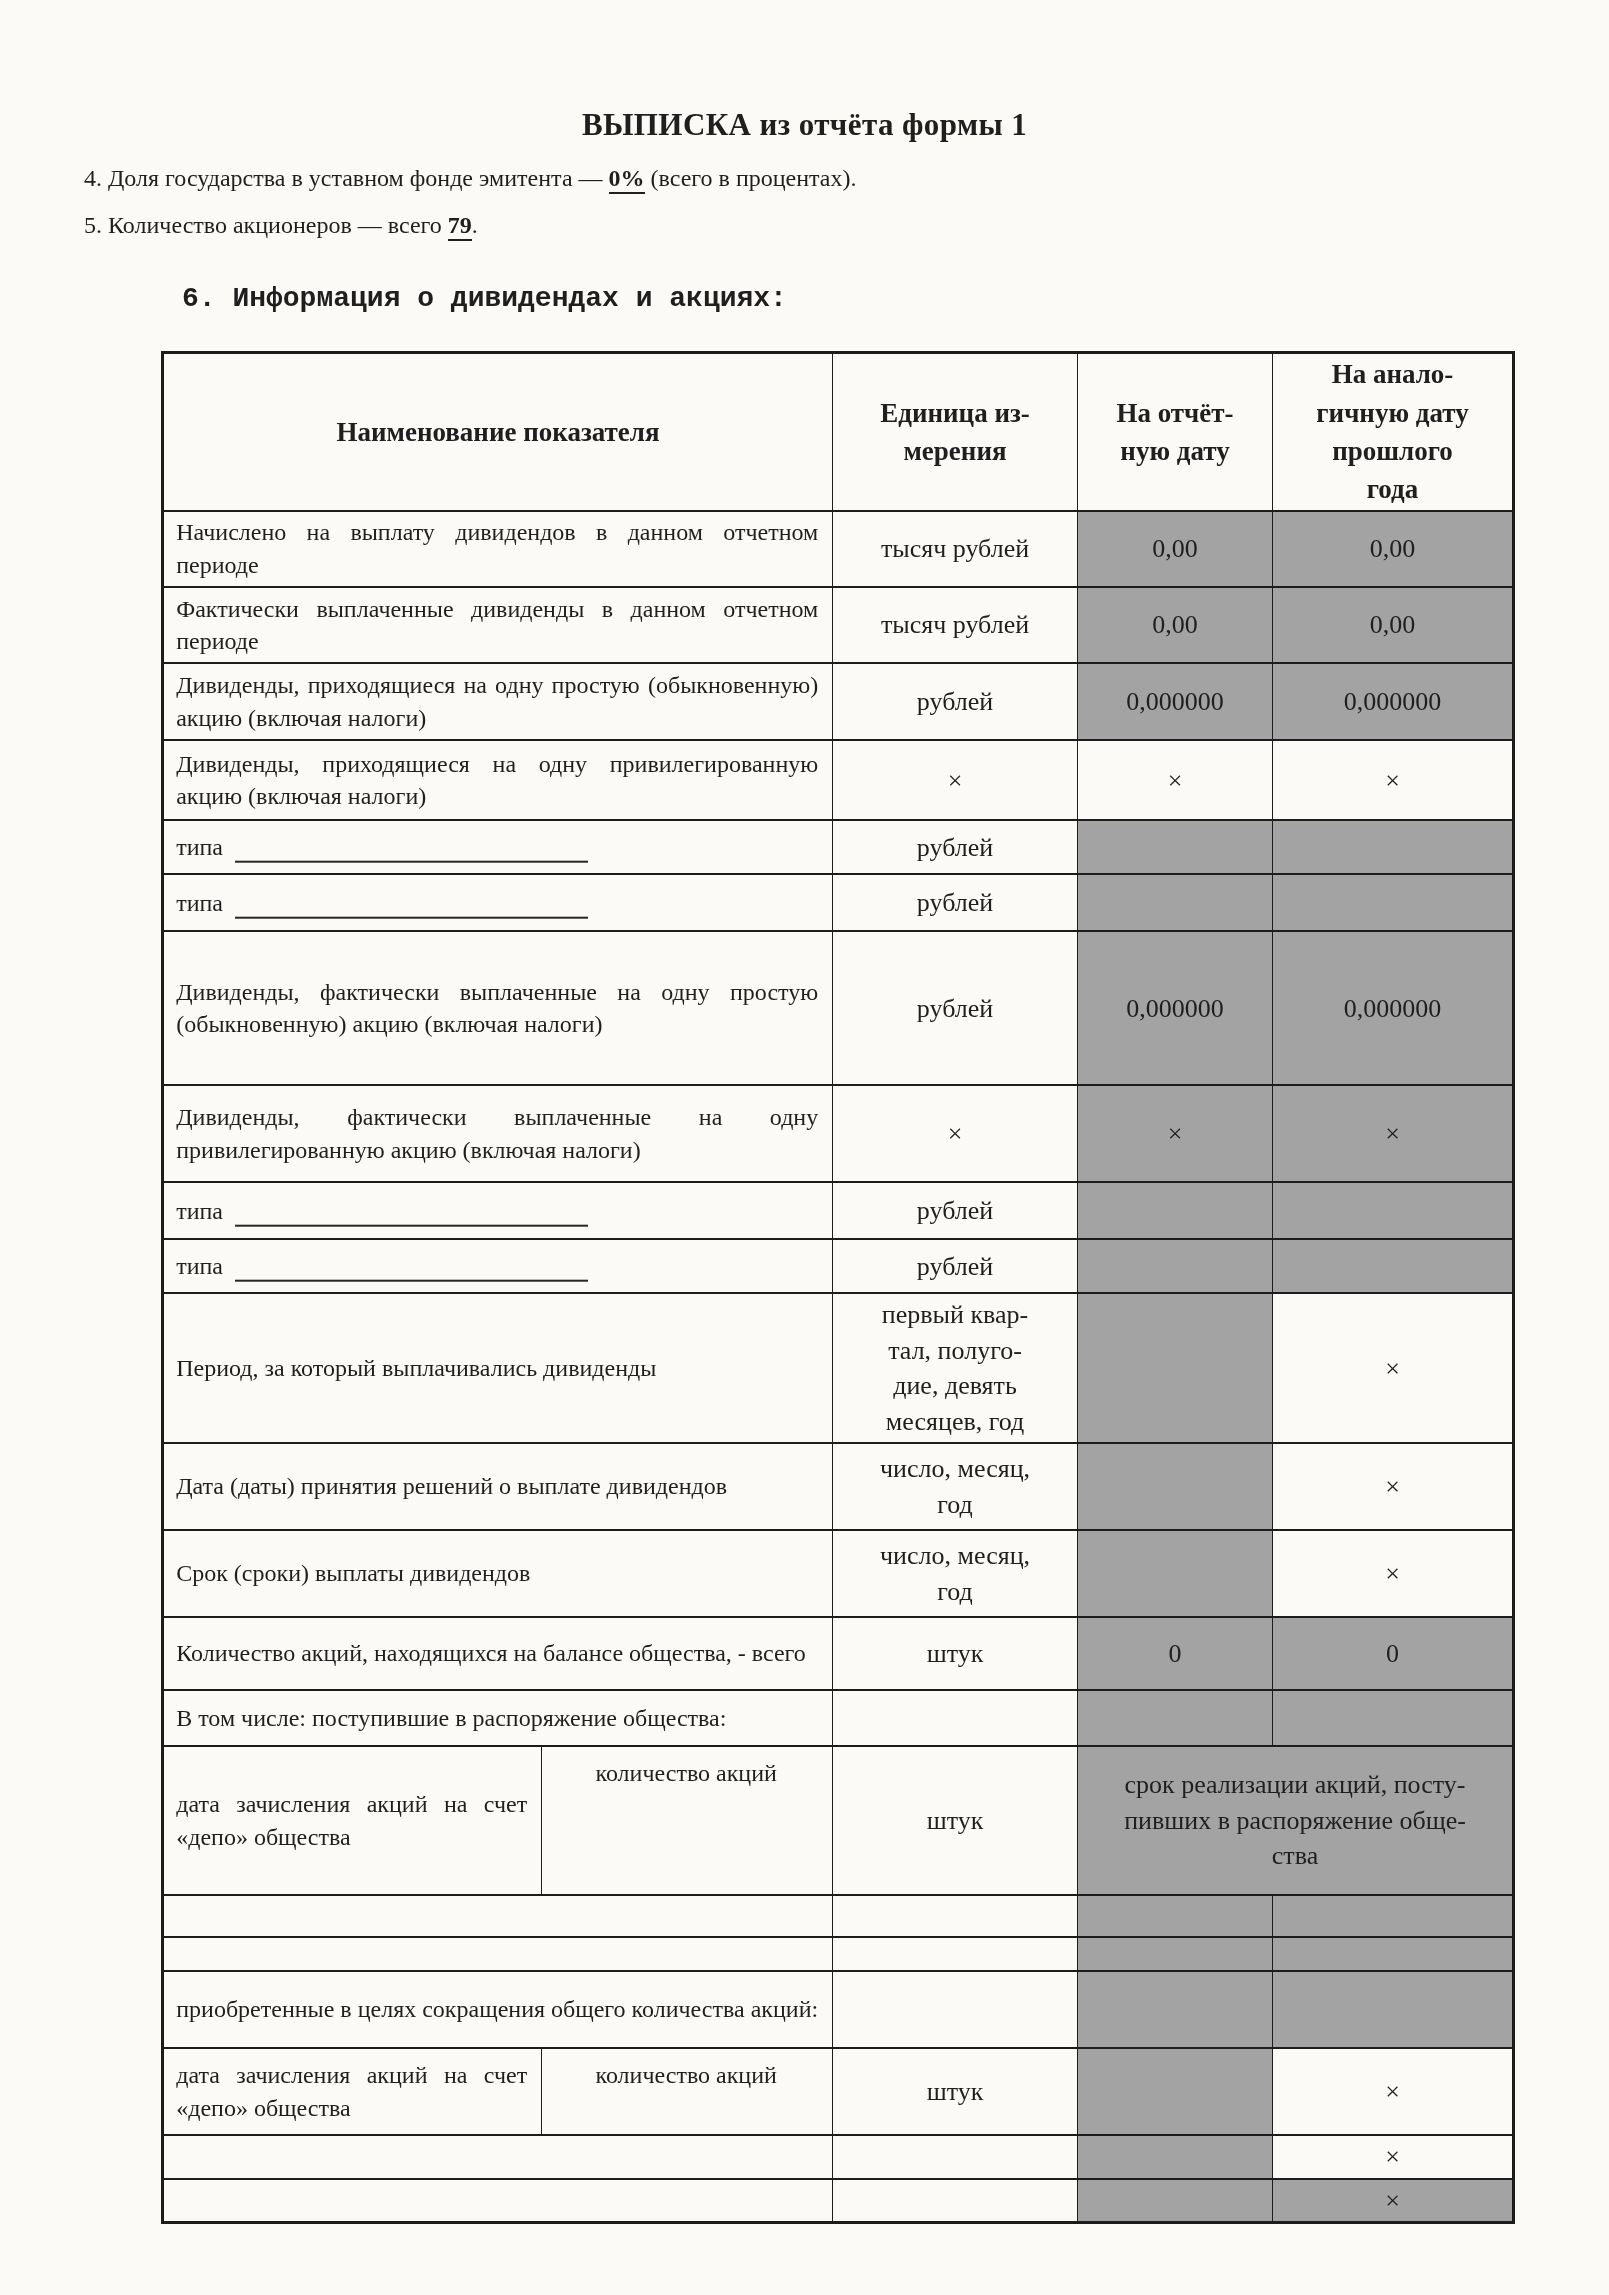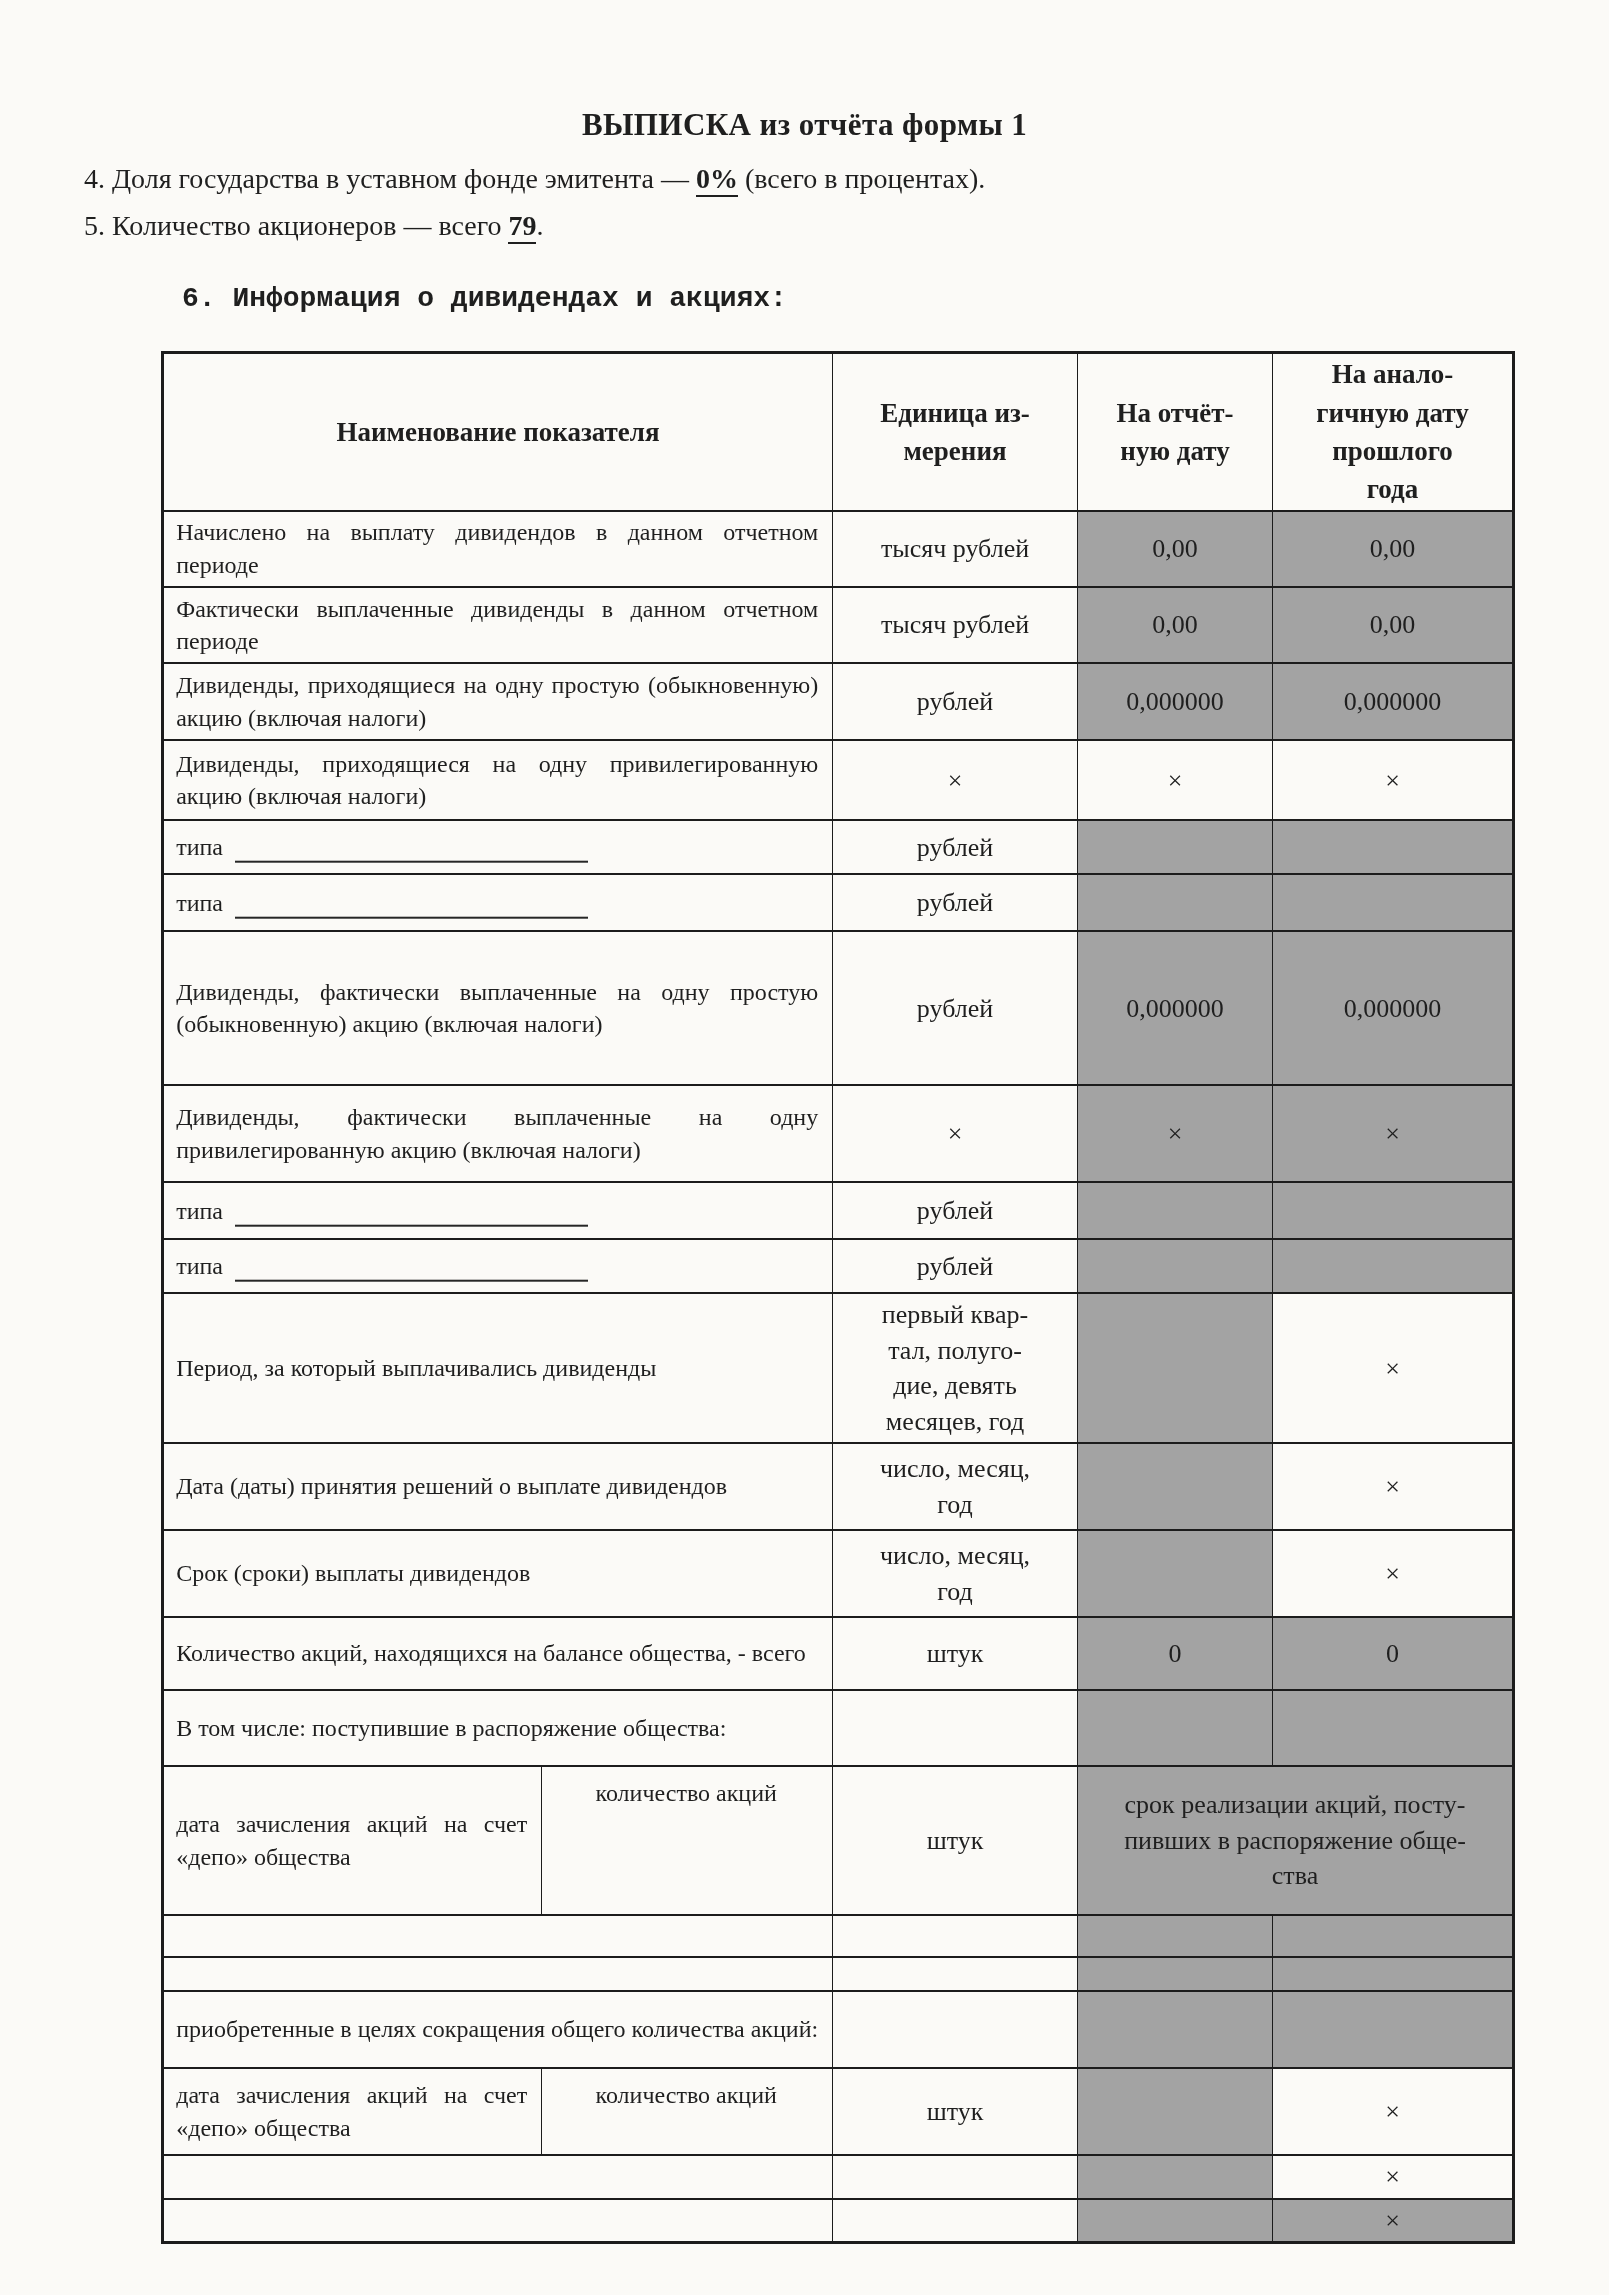--- a/index.html
+++ b/index.html
@@ -7,21 +7,21 @@
     width:1609px; height:2295px; overflow:hidden;
     background:#fbfaf7;
     font-family:"Liberation Serif","DejaVu Serif",serif;
     color:#1f1f1f;
   }
   .page { position:relative; width:1609px; height:2295px; }
   .title {
     margin:0; padding-top:107px;
     text-align:center; font-size:31px; font-weight:bold; letter-spacing:0.4px;
   }
-  .item { margin:0 46px 0 84px; font-size:28px; line-height:47px; }
+  .item { margin:0 46px 0 84px; font-size:24px; line-height:47px; }
   .section-heading { margin:34px 0 0 182px; font-size:28px; font-weight:bold;font-family:Liberation Mono, monospace; }
   .uv { font-weight:bold; border-bottom:2.3px solid #1f1f1f; padding-bottom:0.8px; }
 
   table.main {
     border-collapse:collapse; table-layout:fixed;
     width:1351px; margin:37px 0 0 161px;
     border:3.1px solid #1c1c1c;
   }
   td, th {
     border:1.5px solid #1c1c1c; border-top-width:2.3px; border-bottom-width:2.3px;
@@ -173,21 +173,21 @@
       </tr>
 
 
       <tr style="height:73px">
         <td colspan="2" class="name">Количество акций, находящихся на балансе общества, - всего</td>
         <td class="unit">штук</td>
         <td class="val sh">0</td>
         <td class="val sh">0</td>
       </tr>
 
-      <tr style="height:76px">
+      <tr style="height:56px">
         <td colspan="2" class="name">В том числе: поступившие в распоряжение общества:</td>
         <td class="unit"></td>
         <td class="val sh"></td>
         <td class="val sh"></td>
       </tr>
 
       <tr style="height:149px">
         <td class="name">дата зачисления акций на счет «депо» общества</td>
         <td class="name qty">количество акций</td>
         <td class="unit">штук</td>

